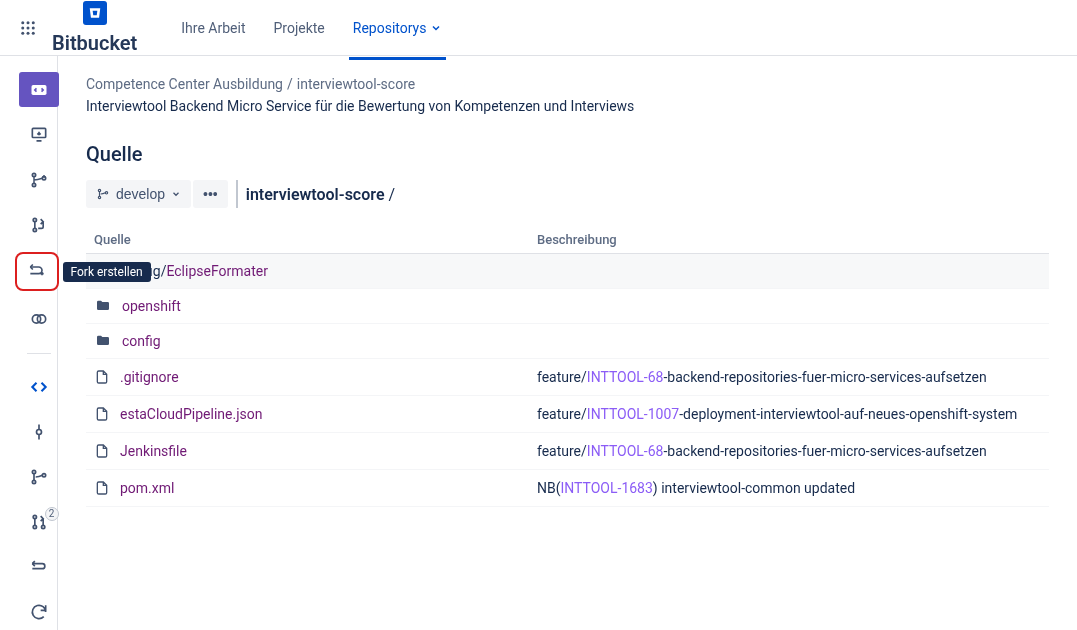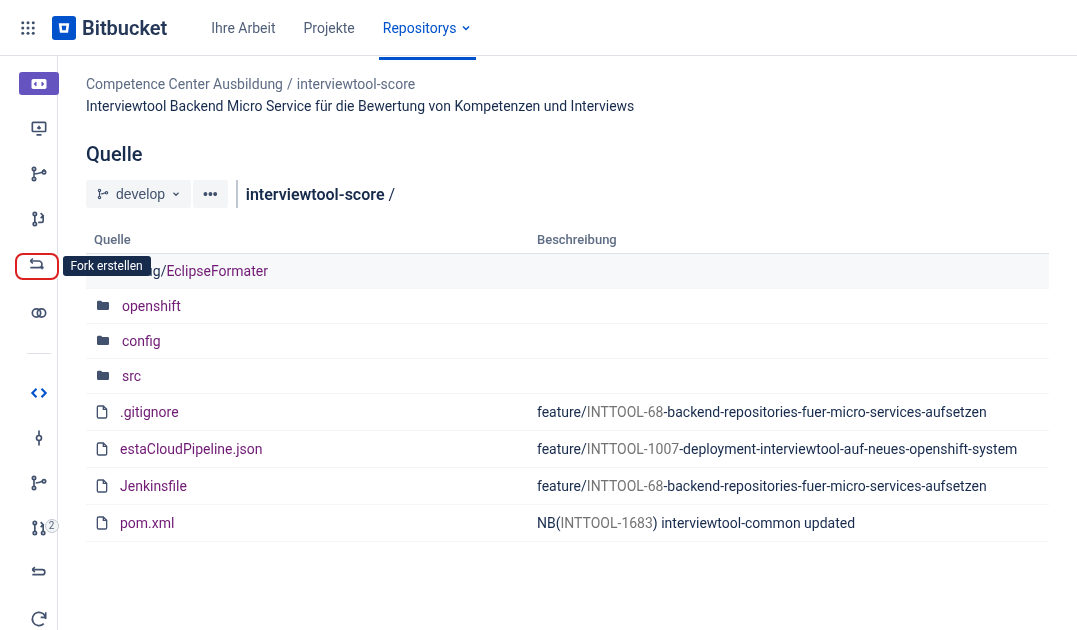--- a/index.html
+++ b/index.html
@@ -26,20 +26,21 @@
     display: flex; align-items: center; justify-content: center;
     border-radius: 3px;
     cursor: pointer;
   }
   .logo {
     display: flex; align-items: center; gap: 6px;
     font-weight: 600; font-size: 20px;
     color: #253858;
     margin-right: 24px;
     cursor: pointer;
+    flex-direction: column;
   }
   .logo-mark {
     width: 24px; height: 24px; background: #0052cc; border-radius: 3px;
     display: flex; align-items: center; justify-content: center;
   }
   .nav-items { display: flex; gap: 4px; align-items: center; }
   .nav-item {
     padding: 6px 12px;
     cursor: pointer;
     color: #505f79;
@@ -58,21 +59,21 @@
   .nav-chevron { margin-left: 4px; }
 
   
   .shell { display: flex; height: calc(100% - 56px); }
   
   .sidebar {
     width: 58px;
     border-right: 1px solid #dfe1e6;
     display: flex; flex-direction: column; align-items: center;
     padding-top: 16px;
-    gap: 22px;
+    gap: 10px;
     padding-left: 20px;
   }
   .side-item {
     width: 40px; height: 40px;
     display: flex; align-items: center; justify-content: center;
     border-radius: 3px;
     cursor: pointer;
     color: #42526e;
     position: relative;
   }
@@ -161,21 +162,21 @@
     border-bottom: 1px solid #dfe1e6;
   }
   table.filelist tbody td {
     padding: 9px 8px;
     border-bottom: 1px solid #f4f5f7;
     vertical-align: middle;
   }
   table.filelist tbody tr.rowhover { background: #f7f8f9; }
   .file-cell { display: flex; align-items: center; gap: 10px; }
   .fname-link { color: #701a75; text-decoration: none; cursor: pointer; }
-  .seg-link { color: #737373; text-decoration: none; cursor: pointer; }
+  .seg-link { color: #8b5cf6; text-decoration: none; cursor: pointer; }
   .desc-cell { color: #172b4d; font-size: 14px; }
 
   
   svg { display: block; }
 </style>
 </head>
 <body>
 
 <div class="topnav">
   <div class="appswitcher">
@@ -379,33 +380,20 @@
                 </span>
                 <span><a class="fname-link">config</a></span>
               </div>
             </td>
             <td class="desc-cell"></td>
           </tr>
           <tr>
             <td>
               <div class="file-cell">
                 <span>
-                  <svg width="18" height="16" viewBox="0 0 24 24" fill="#42526e">
-                    <path d="M3 6a2 2 0 012-2h4l2 2h8a2 2 0 012 2v8a2 2 0 01-2 2H5a2 2 0 01-2-2V6z"></path>
-                  </svg>
-                </span>
-                <span><a class="fname-link">src</a></span>
-              </div>
-            </td>
-            <td class="desc-cell"></td>
-          </tr>
-          <tr>
-            <td>
-              <div class="file-cell">
-                <span>
                   <svg width="16" height="18" viewBox="0 0 24 24" fill="none" stroke="#42526e" stroke-width="2">
                     <path d="M14 3H7a2 2 0 00-2 2v14a2 2 0 002 2h10a2 2 0 002-2V8l-5-5z"></path>
                     <path d="M14 3v5h5"></path>
                   </svg>
                 </span>
                 <span><a class="fname-link">.gitignore</a></span>
               </div>
             </td>
             <td class="desc-cell"><span>feature/</span><a class="seg-link">INTTOOL-68</a><span>-backend-repositories-fuer-micro-services-aufsetzen</span></td>
           </tr>

